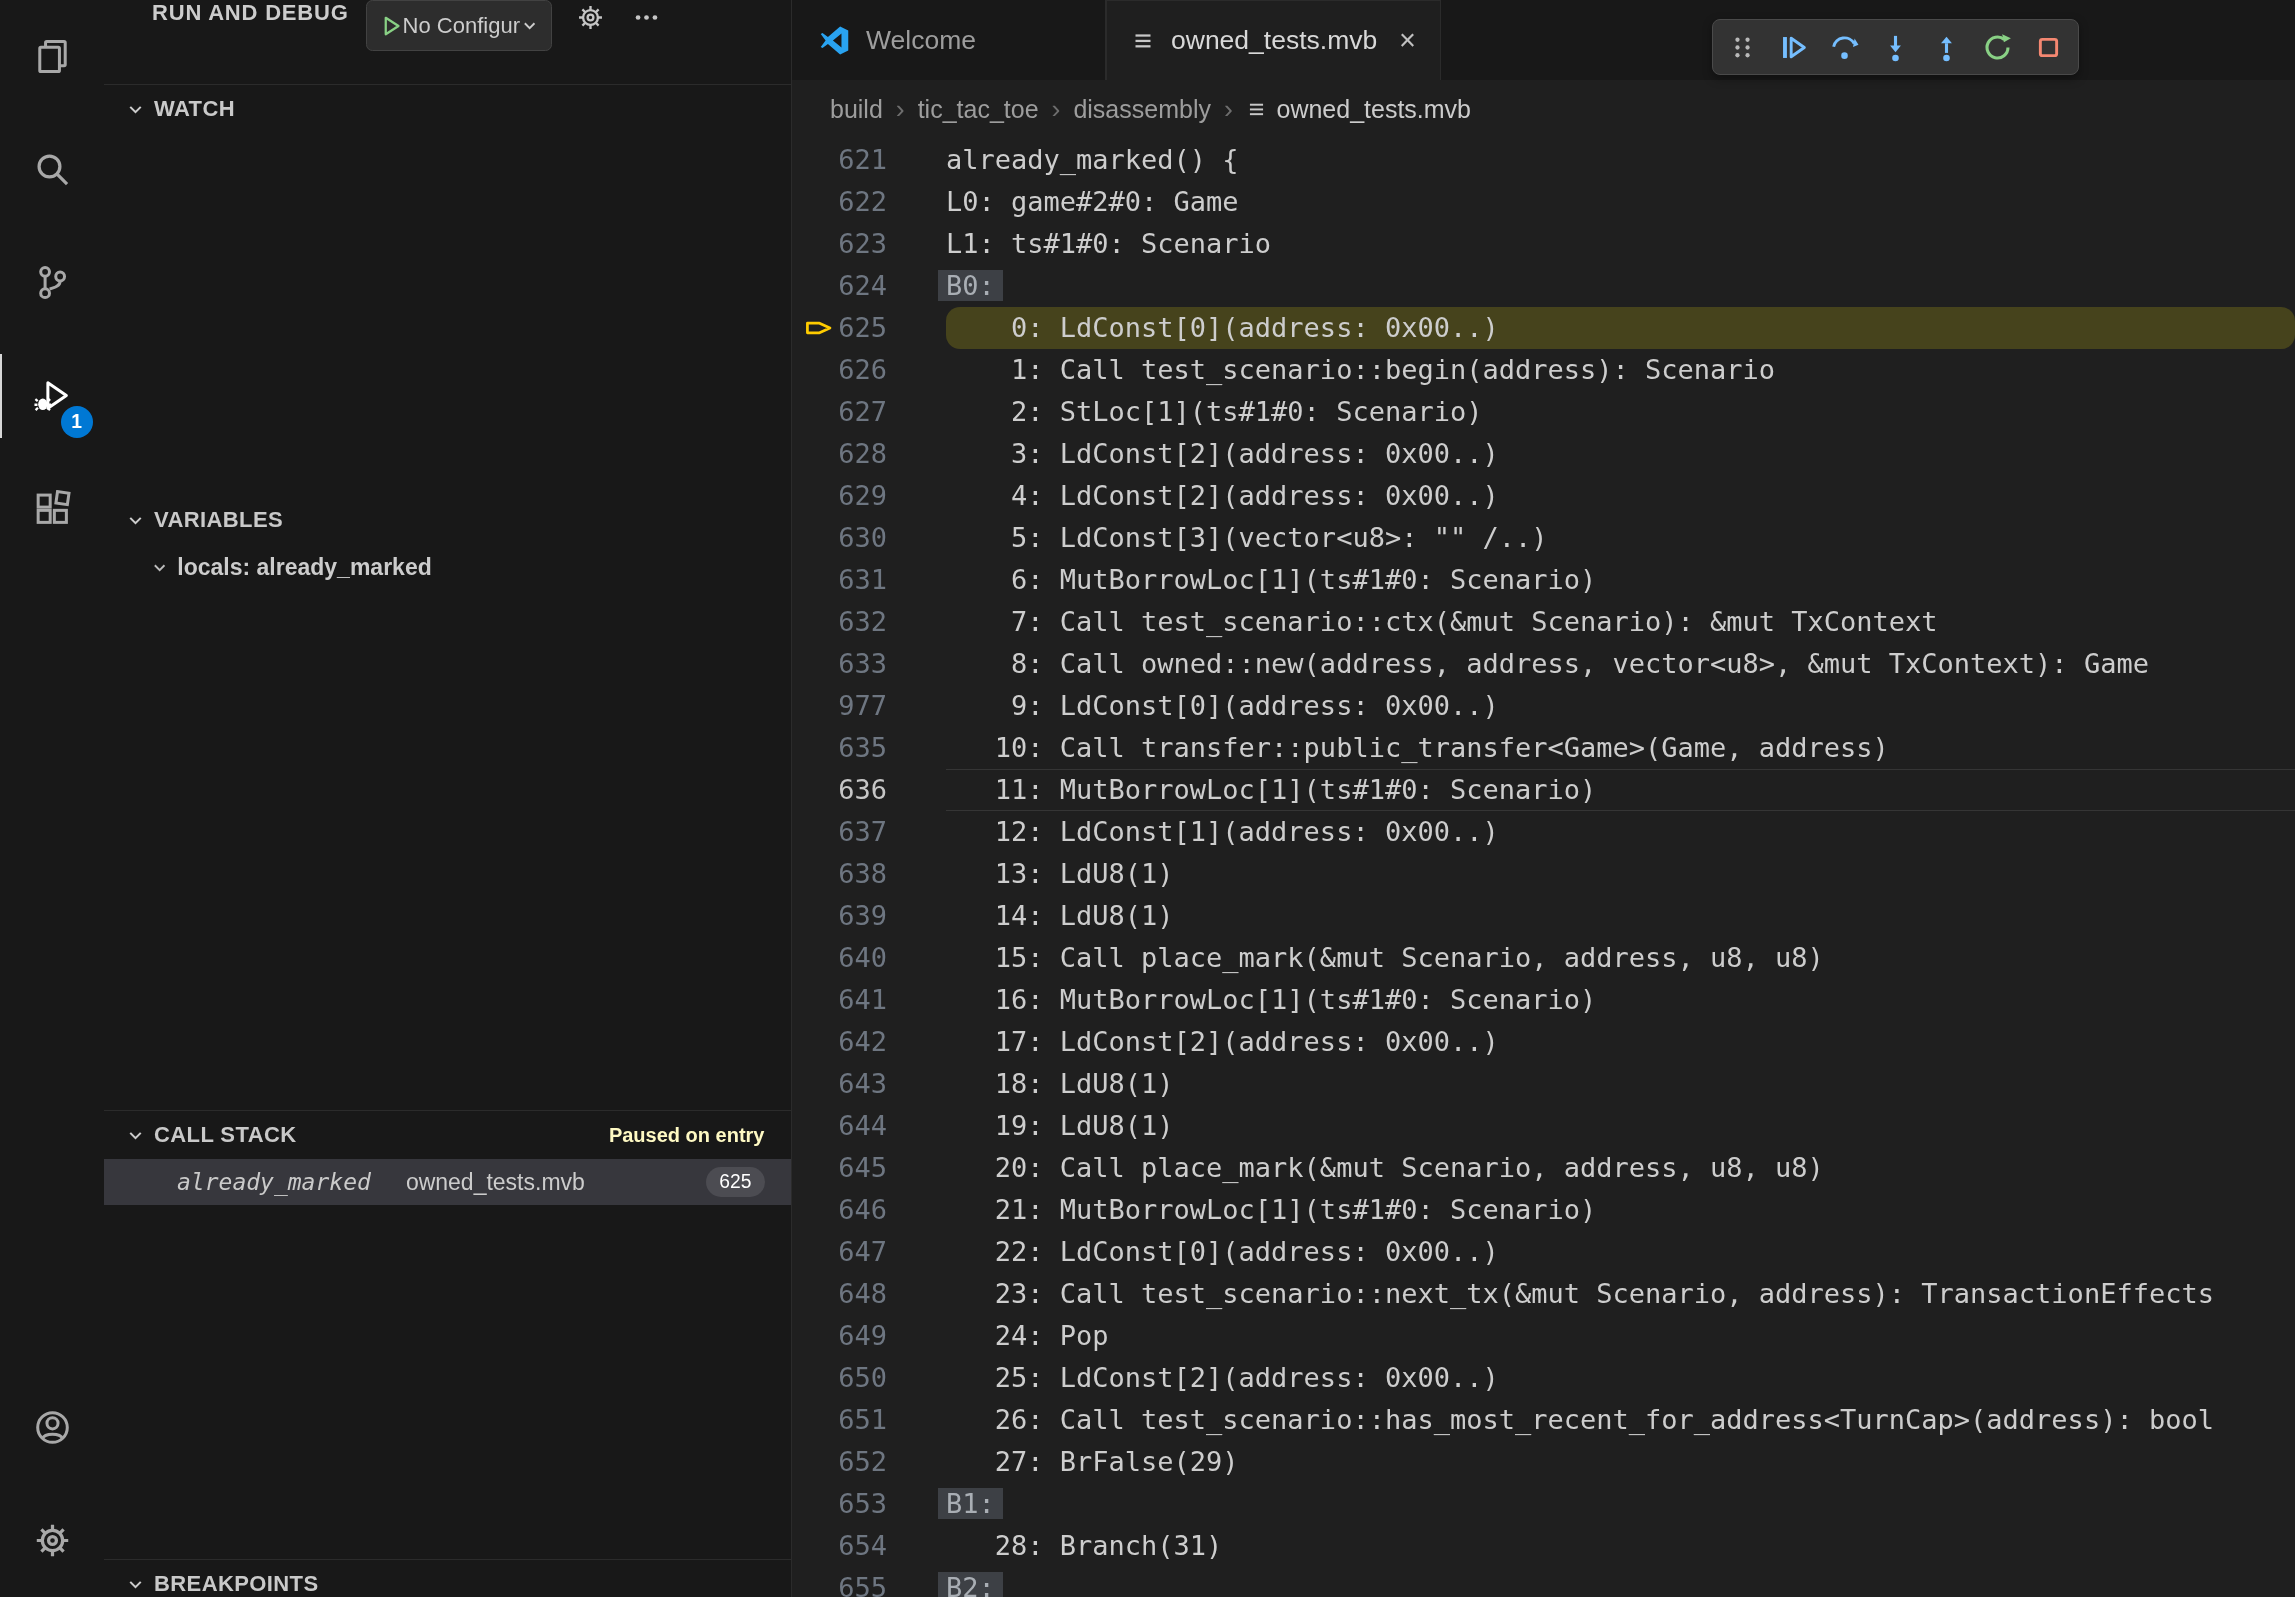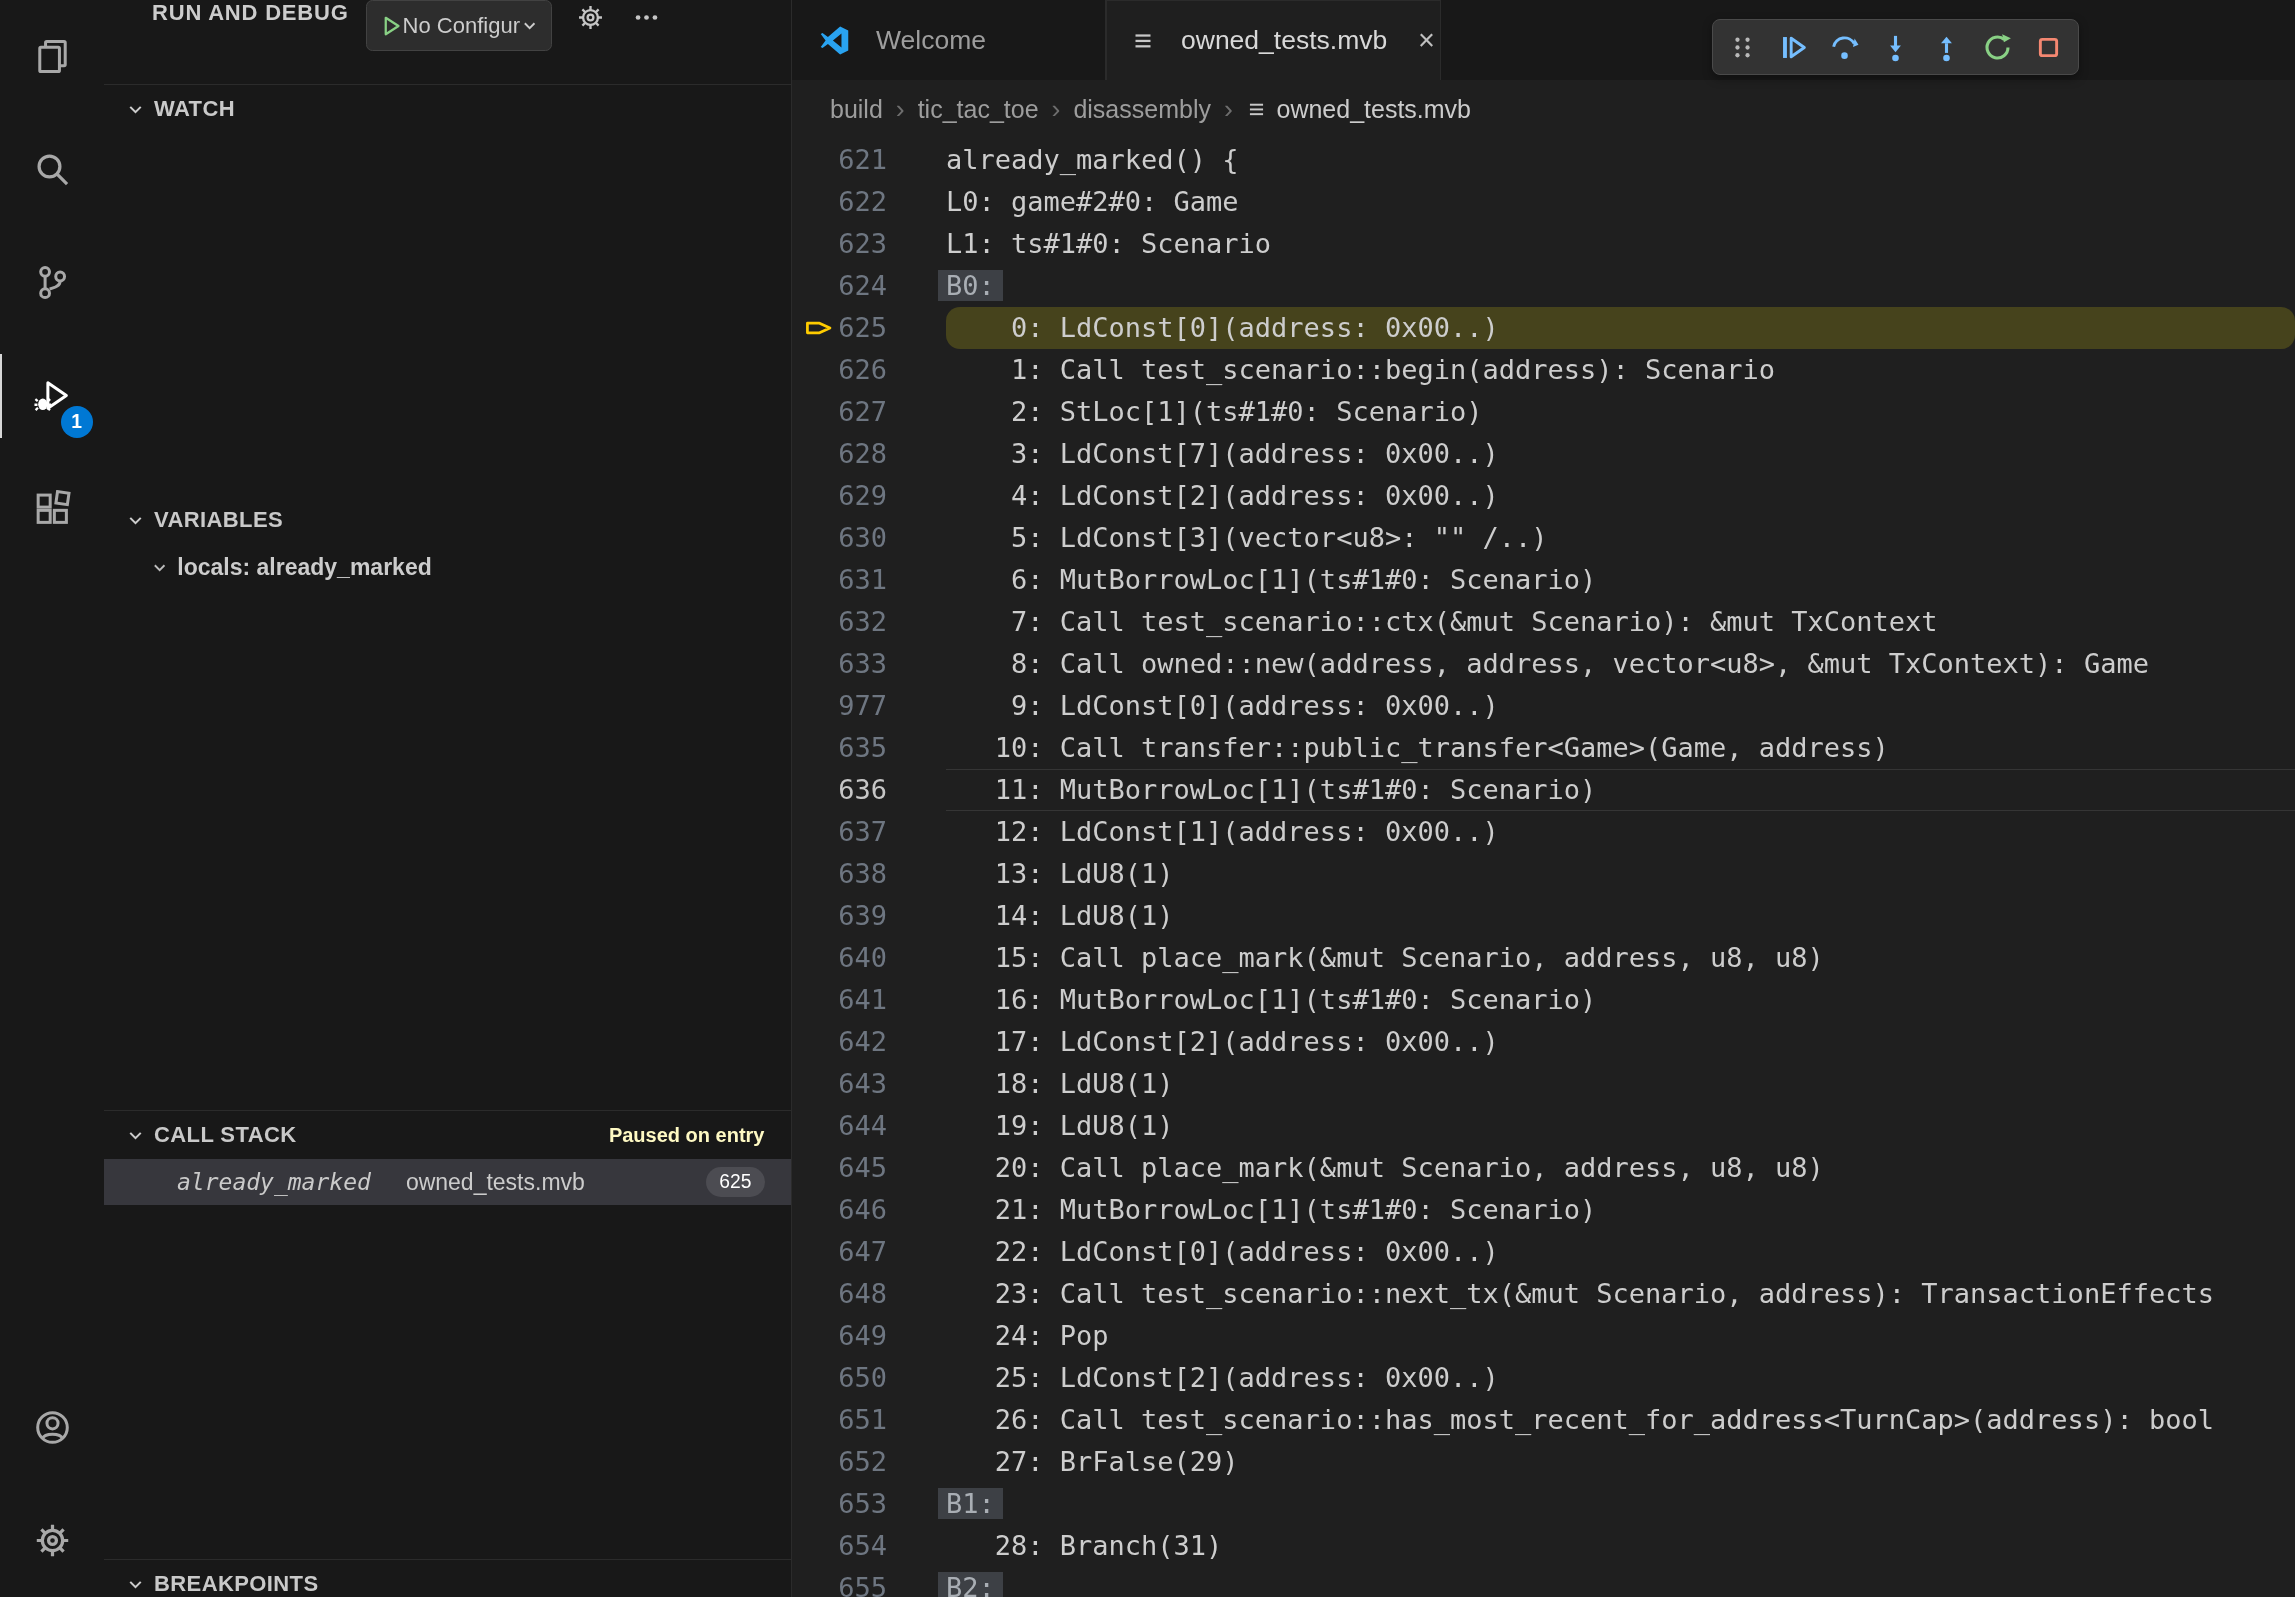--- a/index.html
+++ b/index.html
@@ -40,21 +40,21 @@
   .locals-row .chev { width:19.3px; height:19.3px; flex:none; color:#bcbcbc; }
 
   .frame-row { height:46px; background:#37373d; display:flex; align-items:center; padding:0 26.5px 0 73px; cursor:pointer; }
   .frame-func { font-family:"DejaVu Sans Mono", monospace; font-style:italic; font-size:23px; color:#cacaca; }
   .frame-file { margin-left:35px; font-size:23px; color:#cccccc; }
   .frame-line-badge { margin-left:auto; background:#4c4c52; border-radius:17.7px; padding:4px 13px; font-size:19.3px; color:#ffffff; }
 
   
   .editor { flex:1; min-width:0; display:flex; flex-direction:column; background:#1f1f1f; position:relative; }
   .tab-bar { height:80px; flex:none; background:#181818; display:flex; align-items:stretch; }
-  .tab { display:flex; align-items:center; gap:26px; font-size:26.5px; border-right:0.8px solid #2b2b2b; cursor:pointer; }
+  .tab { display:flex; align-items:center; gap:16px; font-size:26.5px; border-right:0.8px solid #2b2b2b; cursor:pointer; }
   .tab.inactive { width:314px; padding:0 24px 0 27px; color:#9d9d9d; background:#181818; }
   .tab.active { width:335px; padding:0 19.3px 0 24px; color:#d8d8d8; background:#1f1f1f; border-left:0.8px solid #2b2b2b; border-top:0.8px solid #2b2b2b; }
   .tab .close { margin-left:auto; font-size:29px; color:#c0c0c0; line-height:1; padding:1.6px 4.8px; }
   .logo-icon { width:31px; height:31px; flex:none; }
   .file-lines-icon { width:24px; height:24px; flex:none; color:#c8c8c8; }
 
   .breadcrumbs { height:59px; flex:none; display:flex; align-items:center; padding-left:38px; font-size:25px; color:#9d9d9d; background:#1f1f1f; white-space:nowrap; }
   .crumb { cursor:pointer; }
   .crumb.last { color:#cccccc; }
   .crumb-sep { margin:0 13px; color:#6e6e6e; font-size:26.5px; }
@@ -294,21 +294,21 @@
         <div class="code-line">
           <div class="gutter">
             <span class="line-number">627</span>
           </div>
           <div class="line-content">    2: StLoc[1](ts#1#0: Scenario)</div>
         </div>
         <div class="code-line">
           <div class="gutter">
             <span class="line-number">628</span>
           </div>
-          <div class="line-content">    3: LdConst[7](address: 0x00..)</div>
+          <div class="line-content">    3: LdConst[2](address: 0x00..)</div>
         </div>
         <div class="code-line">
           <div class="gutter">
             <span class="line-number">629</span>
           </div>
           <div class="line-content">    4: LdConst[2](address: 0x00..)</div>
         </div>
         <div class="code-line">
           <div class="gutter">
             <span class="line-number">630</span>

